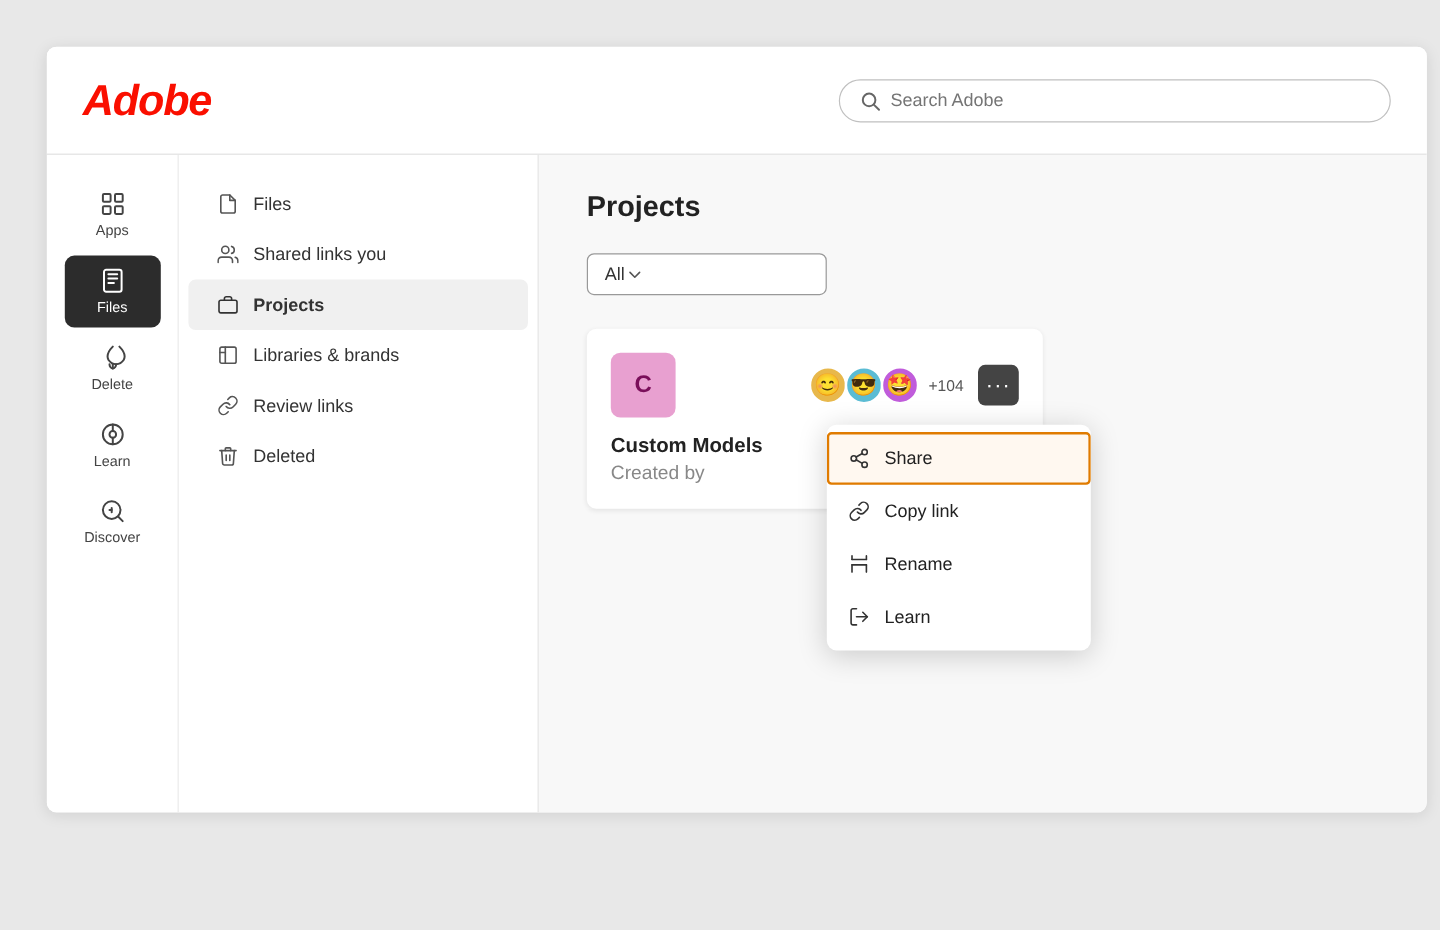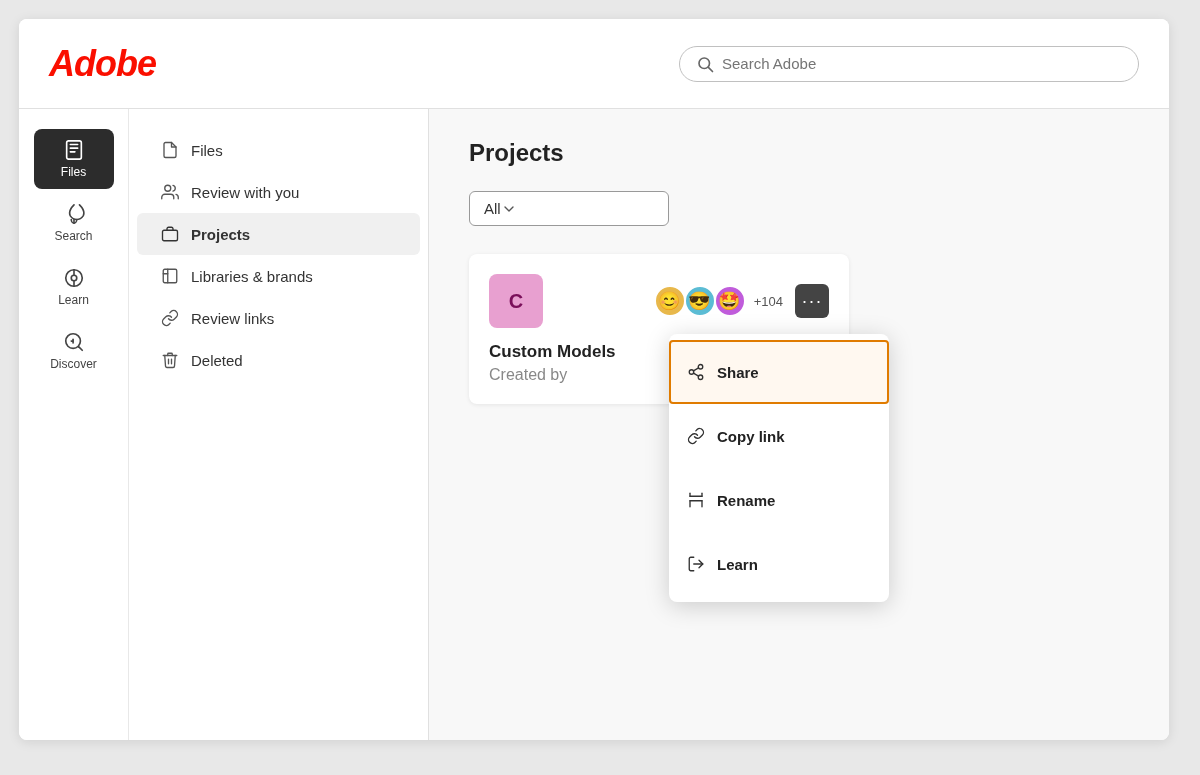--- a/index.html
+++ b/index.html
@@ -5,25 +5,25 @@
     * { box-sizing: border-box; margin: 0; padding: 0; }
     body {
       background: #e8e8e8;
       font-family: 'Adobe Clean', 'Source Sans Pro', Arial, sans-serif;
       width: 1200px;
       height: 775px;
       overflow: hidden;
     }
 
     .outer-frame {
-      margin: 19px;
+      margin: 39px;
       background: #fff;
       border-radius: 8px;
       width: 1150px;
-      height: 721px;
+      height: 638px;
       display: flex;
       flex-direction: column;
       overflow: hidden;
       box-shadow: 0 2px 12px rgba(0,0,0,0.10);
     }
 
     
     .topbar {
       height: 90px;
       display: flex;
@@ -252,25 +252,24 @@
       box-shadow: 0 4px 24px rgba(0,0,0,0.18);
       width: 220px;
       z-index: 100;
       overflow: hidden;
       padding: 6px 0;
     }
     .context-menu-item {
       display: flex;
       align-items: center;
       gap: 12px;
-      padding: 23px 18px;
+      padding: 13px 18px;
       font-size: 15px;
       color: #222;
       cursor: pointer;
-      font-weight: bold;
     }
     .context-menu-item.highlighted {
       background: #fff8f0;
       outline: 2px solid #e07b00;
       outline-offset: -2px;
       border-radius: 4px;
     }
     .context-menu-item svg { flex-shrink: 0; }
   </style>
 </head>
@@ -287,36 +286,45 @@
       </svg>
       <input type="text" placeholder="Search Adobe" style="">
     </div>
   </div>
 
   <div class="main-content">
 
     <div class="icon-sidebar">
 
 
+      <div class="nav-item">
+        <svg width="22" height="22" viewBox="0 0 24 24" fill="none" stroke="#444" stroke-width="1.8" stroke-linecap="round" stroke-linejoin="round">
+          <rect x="3" y="3" width="7" height="7" rx="1"></rect>
+            <rect x="14" y="3" width="7" height="7" rx="1"></rect>
+            <rect x="3" y="14" width="7" height="7" rx="1"></rect>
+            <rect x="14" y="14" width="7" height="7" rx="1"></rect>
+        </svg>
+        <span class="nav-label">Apps</span>
+      </div>
 
       <div class="nav-item active">
         <svg width="22" height="22" viewBox="0 0 24 24" fill="none" stroke="#fff" stroke-width="1.8" stroke-linecap="round" stroke-linejoin="round">
           <rect x="4" y="2" width="16" height="20" rx="2"></rect>
             <path d="M8 6h8M8 10h8M8 14h5"></path>
         </svg>
         <span class="nav-label">Files</span>
       </div>
 
       <div class="nav-item">
         <svg width="22" height="22" viewBox="0 0 24 24" fill="none" stroke="#444" stroke-width="1.8" stroke-linecap="round" stroke-linejoin="round">
           <path d="M12 2C8 6 6 10 8 14c2 3 5 4 7 4s5-1 7-4c2-4 0-8-4-12"></path>
             <path d="M12 22v-4"></path>
             <path d="M9 18c0 2 1.5 4 3 4s3-2 3-4"></path>
         </svg>
-        <span class="nav-label">Search</span>
+        <span class="nav-label">Delete</span>
       </div>
 
       <div class="nav-item">
         <svg width="22" height="22" viewBox="0 0 24 24" fill="none" stroke="#444" stroke-width="1.8" stroke-linecap="round" stroke-linejoin="round">
           <circle cx="12" cy="12" r="9"></circle>
             <circle cx="12" cy="12" r="3"></circle>
             <line x1="12" y1="3" x2="12" y2="9"></line>
             <line x1="12" y1="15" x2="12" y2="21"></line>
         </svg>
         <span class="nav-label">Learn</span>
@@ -344,21 +352,21 @@
         <span>Files</span>
       </div>
 
       <div class="sidebar-menu-item">
         <svg width="18" height="18" viewBox="0 0 24 24" fill="none" stroke="#555" stroke-width="1.8" stroke-linecap="round" stroke-linejoin="round">
           <path d="M17 21v-2a4 4 0 00-4-4H5a4 4 0 00-4 4v2"></path>
             <circle cx="9" cy="7" r="4"></circle>
             <path d="M23 21v-2a4 4 0 00-3-3.87"></path>
             <path d="M16 3.13a4 4 0 010 7.75"></path>
         </svg>
-        <span>Review with you</span>
+        <span>Shared links you</span>
       </div>
 
       <div class="sidebar-menu-item active">
         <svg width="18" height="18" viewBox="0 0 24 24" fill="none" stroke="#333" stroke-width="1.8" stroke-linecap="round" stroke-linejoin="round">
           <rect x="2" y="7" width="20" height="14" rx="2"></rect>
             <path d="M16 7V5a2 2 0 00-2-2h-4a2 2 0 00-2 2v2"></path>
         </svg>
         <span>Projects</span>
       </div>
 

